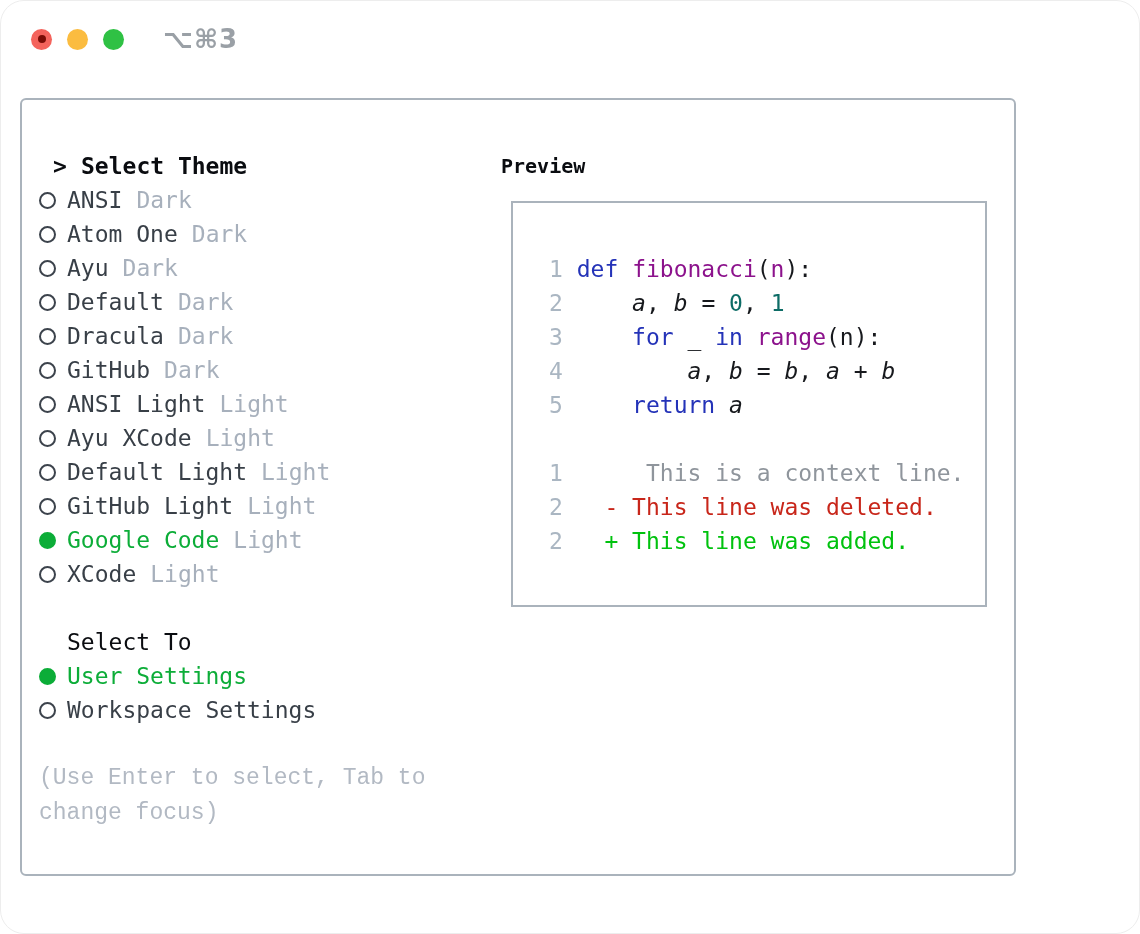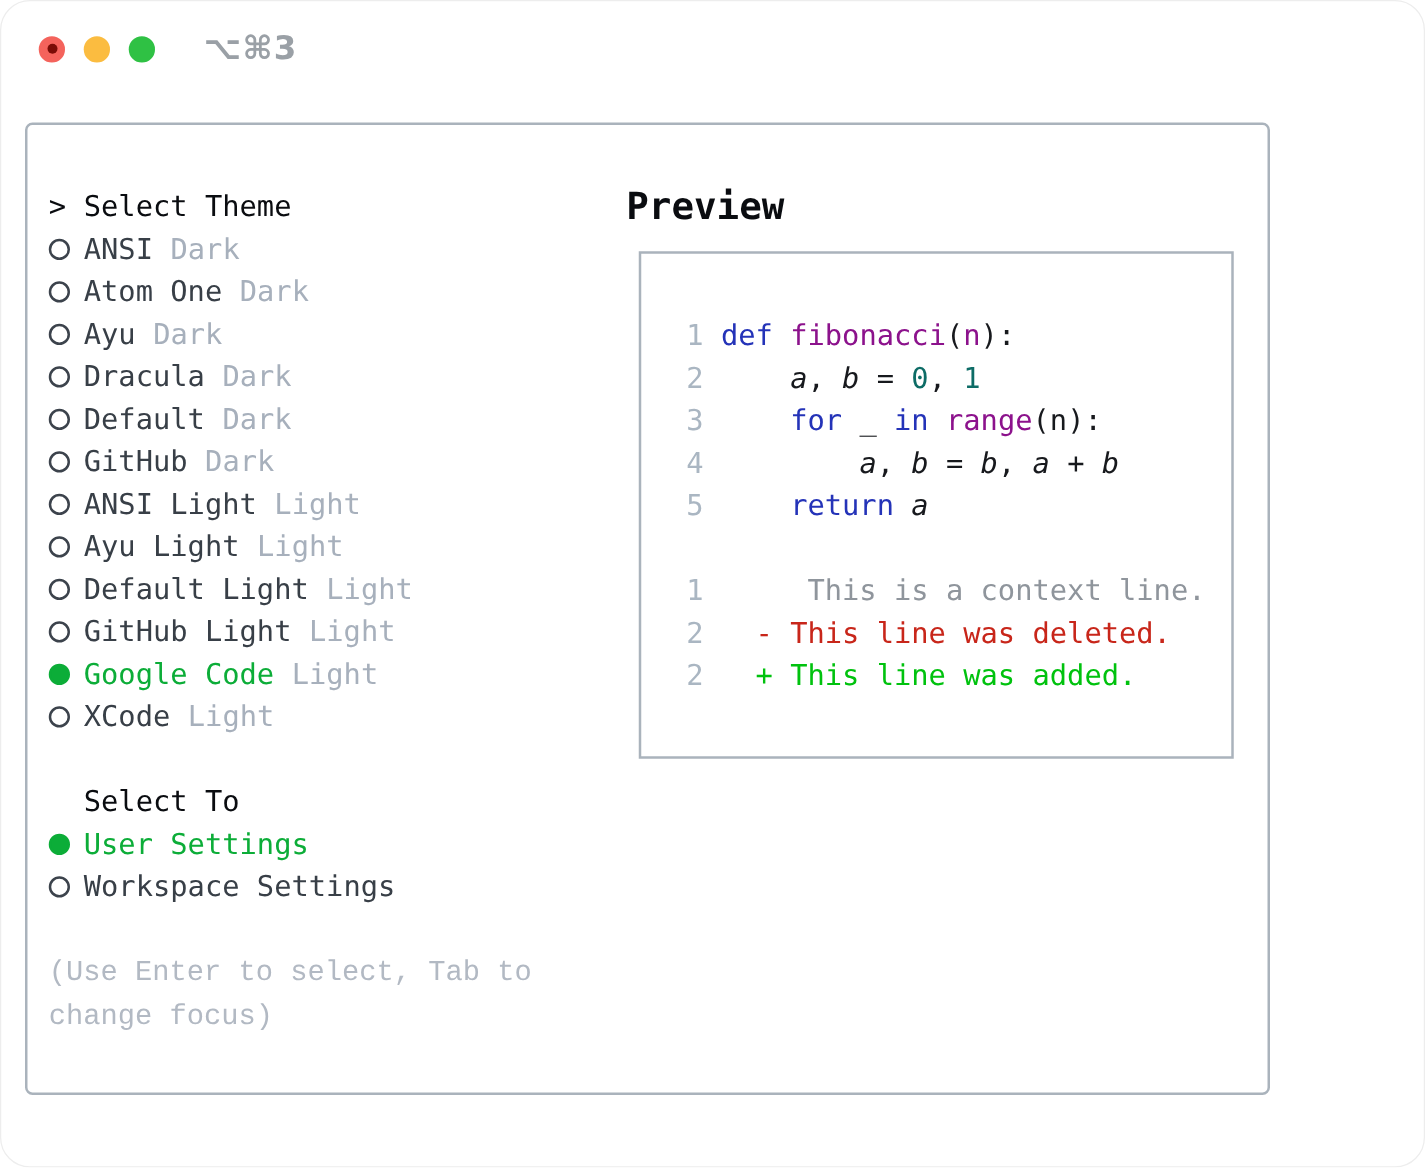--- a/index.html
+++ b/index.html
@@ -31,31 +31,31 @@
   
   .panel{
     position:absolute;left:19px;top:97px;width:996px;height:778px;
     border:2px solid var(--border);
     border-radius:6px;box-sizing:border-box;background:#fff;
   }
   
   .leftcol{position:absolute;left:38px;top:148px;font-size:23px;}
   .row{height:34px;line-height:34px;white-space:pre;color:var(--text-primary);}
   .row .pfx{display:inline-block;width:28px;}
-  .titlerow{font-weight:normal;color:var(--title);}
+  .titlerow{font-weight:bold;color:var(--title);margin-left:14px;}
   .radio{display:inline-block;width:13px;height:13px;border-radius:50%;border:2.5px solid #3c434c;box-sizing:content-box;transform:translateY(1px);}
   .radio.sel{border-color:var(--accent-green);background:var(--accent-green);}
   .nm{color:var(--text-primary);}
   .nm.sel{color:var(--accent-green);text-align:right;}
   .variant{color:var(--text-muted);margin-left:14px;margin-top:48px;}
   .subtitle{color:var(--title);}
   .hintrow{color:var(--hint);height:35px;line-height:35px;font-family:Liberation Mono, monospace;}
   .spacer{height:34px;}
   
-  .preview-title{position:absolute;left:500px;top:148px;height:34px;line-height:34px;font-size:30px;font-weight:bold;color:var(--title);}
+  .preview-title{position:absolute;left:500px;top:148px;height:34px;line-height:34px;font-size:20px;font-weight:bold;color:var(--title);}
   .preview-box{
     position:absolute;left:510px;top:200px;width:476px;height:406px;
     border:2px solid var(--border);box-sizing:border-box;background:#fff;
   }
   .codearea{position:absolute;left:528px;top:251px;font-size:23px;margin-left:20px;}
   .crow{height:34px;line-height:34px;white-space:pre;color:var(--syntax-plain);}
   .ln{color:var(--line-number);}
   .tok-keyword{color:var(--syntax-keyword);}
   .tok-func{color:var(--syntax-function);}
   .tok-num{color:var(--syntax-literal);}
@@ -80,25 +80,25 @@
   </div>
 
   <div class="panel"></div>
 
   <div class="leftcol">
     <div class="row titlerow"><span class="pfx">&gt;</span><span>Select Theme</span></div>
     <div id="theme-items">
         <div class="row"><span class="pfx"><span class="radio"></span></span><span class="nm">ANSI</span><span class="variant">Dark</span></div>
         <div class="row"><span class="pfx"><span class="radio"></span></span><span class="nm">Atom One</span><span class="variant">Dark</span></div>
         <div class="row"><span class="pfx"><span class="radio"></span></span><span class="nm">Ayu</span><span class="variant">Dark</span></div>
+        <div class="row"><span class="pfx"><span class="radio"></span></span><span class="nm">Default</span><span class="variant">Dark</span></div>
         <div class="row"><span class="pfx"><span class="radio"></span></span><span class="nm">Dracula</span><span class="variant">Dark</span></div>
-        <div class="row"><span class="pfx"><span class="radio"></span></span><span class="nm">Default</span><span class="variant">Dark</span></div>
         <div class="row"><span class="pfx"><span class="radio"></span></span><span class="nm">GitHub</span><span class="variant">Dark</span></div>
         <div class="row"><span class="pfx"><span class="radio"></span></span><span class="nm">ANSI Light</span><span class="variant">Light</span></div>
-        <div class="row"><span class="pfx"><span class="radio"></span></span><span class="nm">Ayu Light</span><span class="variant">Light</span></div>
+        <div class="row"><span class="pfx"><span class="radio"></span></span><span class="nm">Ayu XCode</span><span class="variant">Light</span></div>
         <div class="row"><span class="pfx"><span class="radio"></span></span><span class="nm">Default Light</span><span class="variant">Light</span></div>
         <div class="row"><span class="pfx"><span class="radio"></span></span><span class="nm">GitHub Light</span><span class="variant">Light</span></div>
         <div class="row"><span class="pfx"><span class="radio sel"></span></span><span class="nm sel">Google Code</span><span class="variant">Light</span></div>
         <div class="row"><span class="pfx"><span class="radio"></span></span><span class="nm">XCode</span><span class="variant">Light</span></div>
       </div>
     <div class="spacer"></div>
     <div class="row subtitle"><span class="pfx"> </span><span>Select To</span></div>
     <div id="apply-items">
         <div class="row"><span class="pfx"><span class="radio sel"></span></span><span class="nm sel">User Settings</span></div>
         <div class="row"><span class="pfx"><span class="radio"></span></span><span class="nm">Workspace Settings</span></div>

